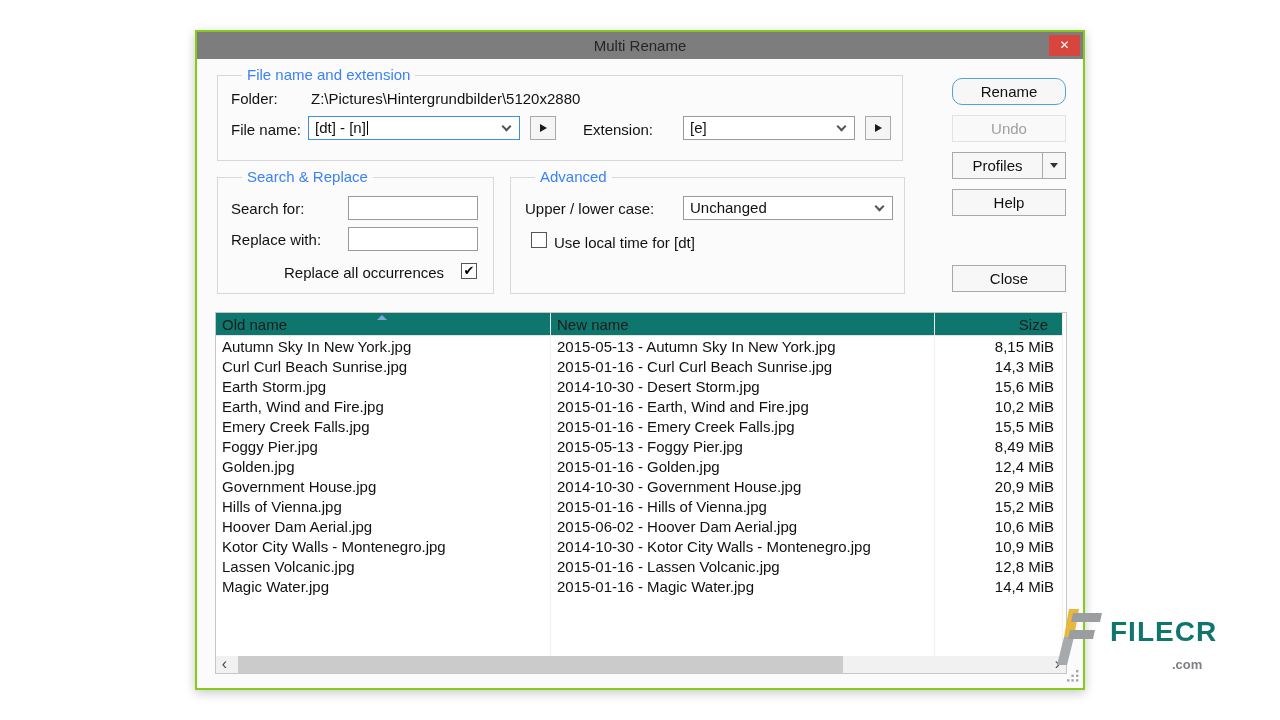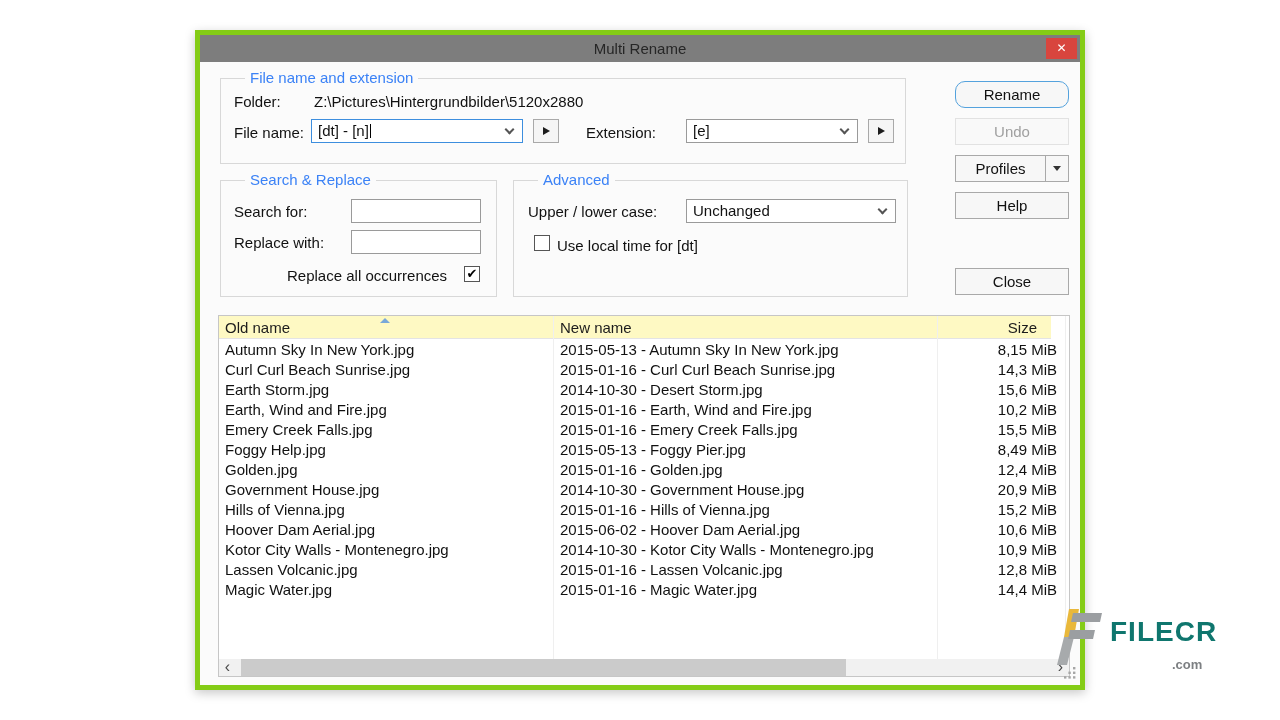--- a/index.html
+++ b/index.html
@@ -5,21 +5,21 @@
   * { box-sizing: border-box; }
   html,body { margin:0; padding:0; }
   body {
     width:1280px; height:720px; overflow:hidden; position:relative;
     background:#ffffff; color:#111;
     font-family:"Liberation Sans","DejaVu Sans",sans-serif; font-size:15px;
   }
   
   .dialog {
     position:absolute; left:195px; top:30px; width:890px; height:660px;
-    background:#fbfbfb; border:5px solid #84cc16;
+    background:#fbfbfb; border:2px solid #84cc16;
     box-shadow:0 3px 10px rgba(0,0,0,.22);
   }
   .titlebar { position:absolute; left:0; top:0; right:0; height:27px; background:#7d7d7d; }
   .title { position:absolute; left:0; right:0; top:5px; text-align:center; font-size:15px; color:#262626; }
   .close-btn {
     position:absolute; top:3px; right:3px; width:31px; height:21px;
     background:#d8453e; color:#fff; text-align:center; line-height:21px; font-size:12px; cursor:pointer;
   }
   
   .groupbox { position:absolute; border:1px solid #d8d8d8; }
@@ -61,21 +61,21 @@
   .btn .split {
     position:absolute; right:0; top:0; bottom:0; width:23px;
     border-left:1px solid #a9a9a9; display:flex; align-items:center; justify-content:center;
   }
   .btn.split-btn { padding-right:23px; }
   
   .list {
     position:absolute; left:18px; top:280px; width:852px; height:362px;
     background:#fff; border:1px solid #c6c6c6; font-size:15px;
   }
-  .list-header { position:absolute; top:0; left:0; right:18px; height:23px; border-bottom:1px solid #e4e4e4; background:#fef9c3; }
+  .list-header { position:absolute; top:0; left:0; right:4px; height:23px; border-bottom:1px solid #e4e4e4; background:#0f766e; }
   .hdr { position:absolute; top:3px; color:#1c1c1c; cursor:pointer; }
   .sort-arrow {
     position:absolute; left:161px; top:2px; width:0; height:0;
     border-left:5px solid transparent; border-right:5px solid transparent; border-bottom:5px solid #79a8d9;
   }
   .col-sep { position:absolute; top:0; bottom:17px; width:0; border-left:1px solid #efefef; }
   .rows { position:absolute; top:24px; left:0; right:0; }
   .row  { display:flex; height:20px; line-height:20px; cursor:default; }
   .c-old  { width:334px; padding-left:6px;  overflow:hidden; white-space:nowrap; }
   .c-new  { width:384px; padding-left:7px;  overflow:hidden; white-space:nowrap; }
@@ -199,21 +199,21 @@
           <span class="c-old">Earth, Wind and Fire.jpg</span>
           <span class="c-new">2015-01-16 - Earth, Wind and Fire.jpg</span>
           <span class="c-size">10,2 MiB</span>
         </div>
       <div class="row">
           <span class="c-old">Emery Creek Falls.jpg</span>
           <span class="c-new">2015-01-16 - Emery Creek Falls.jpg</span>
           <span class="c-size">15,5 MiB</span>
         </div>
       <div class="row">
-          <span class="c-old">Foggy Help.jpg</span>
+          <span class="c-old">Foggy Pier.jpg</span>
           <span class="c-new">2015-05-13 - Foggy Pier.jpg</span>
           <span class="c-size">8,49 MiB</span>
         </div>
       <div class="row">
           <span class="c-old">Golden.jpg</span>
           <span class="c-new">2015-01-16 - Golden.jpg</span>
           <span class="c-size">12,4 MiB</span>
         </div>
       <div class="row">
           <span class="c-old">Government House.jpg</span>

